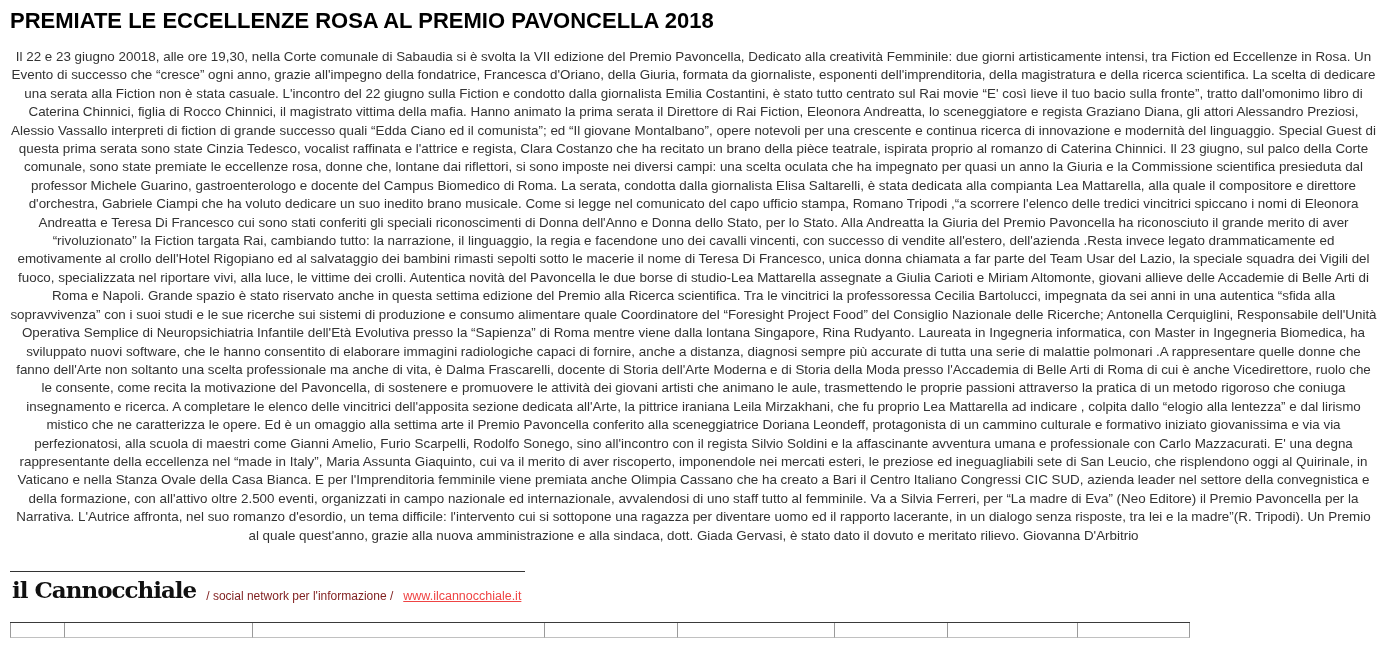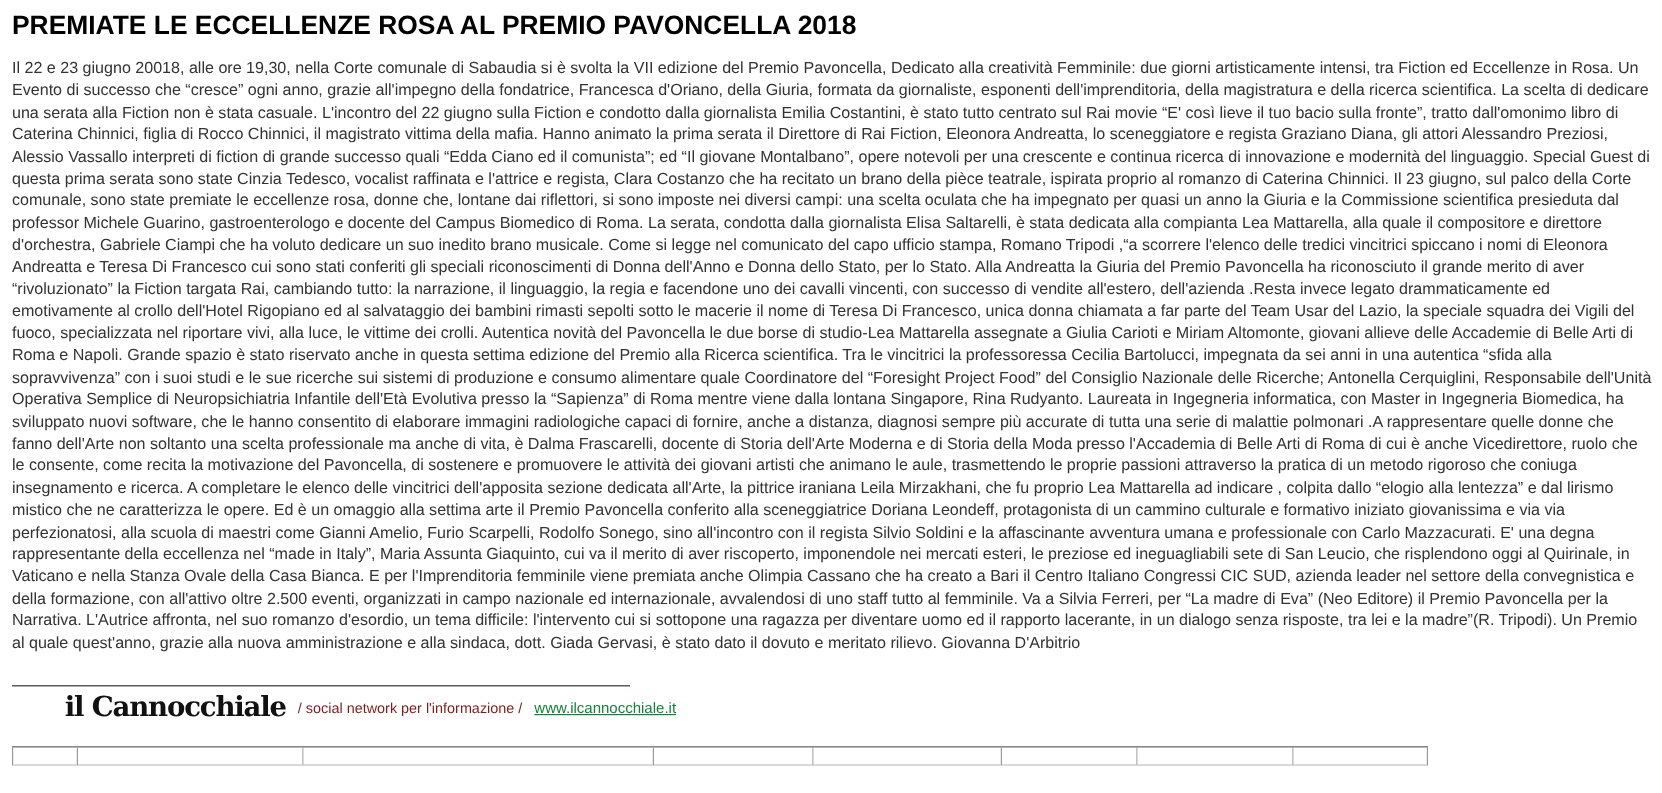--- a/index.html
+++ b/index.html
@@ -18,52 +18,51 @@
     color: #000000;
     letter-spacing: 0px;
     font-family: "Liberation Sans", sans-serif;
   }
   p.article-body {
     margin: 0;
     width: 1367px;
     font-size: 13.4px;
     line-height: 18.4px;
     color: #333333;
-    text-align: left;
+    text-align: center;
   }
   .footer-rule {
     width: 515px;
     border-top: 1px solid #333333;
     margin-top: 26px;
     height: 0;
   }
   .footer-bar {
     display: flex;
-    align-items: center;
+    align-items: flex-end;
     padding: 5px 0 6px 2px;
     gap: 10px;
-    margin-left: 42px;
   }
   .site-logo {
     font-family: "DejaVu Serif", "Liberation Serif", serif;
     font-weight: bold;
     font-size: 23px;
     color: #111111;
     letter-spacing: -1px;
     line-height: 26px;
     white-space: nowrap;
   }
   .footer-tagline {
     font-size: 12px;
     color: #7f1d1d;
     white-space: nowrap;
   }
   .site-link {
     font-size: 12.5px;
-    color: #15803d;
+    color: #ef4444;
     text-decoration: underline;
     cursor: pointer;
     white-space: nowrap;
   }
   .bottom-table {
     margin-top: 13px;
     width: 1180px;
     border-top: 1px solid #3a3a3a;
   }
   .bottom-table-row {

